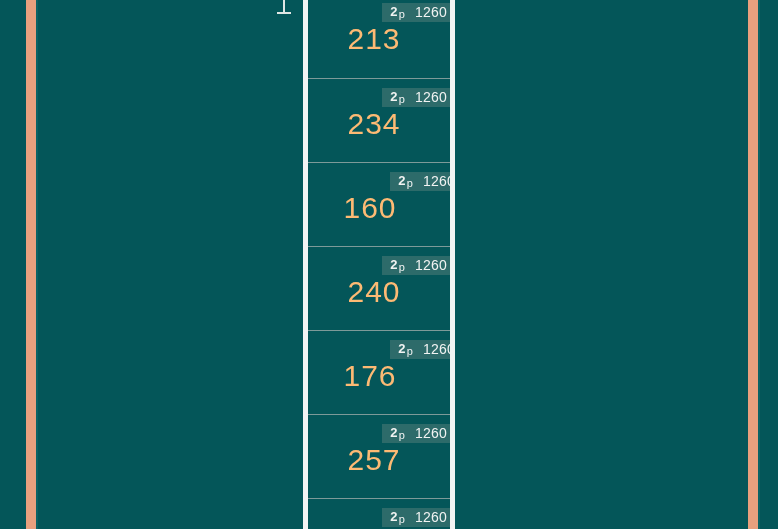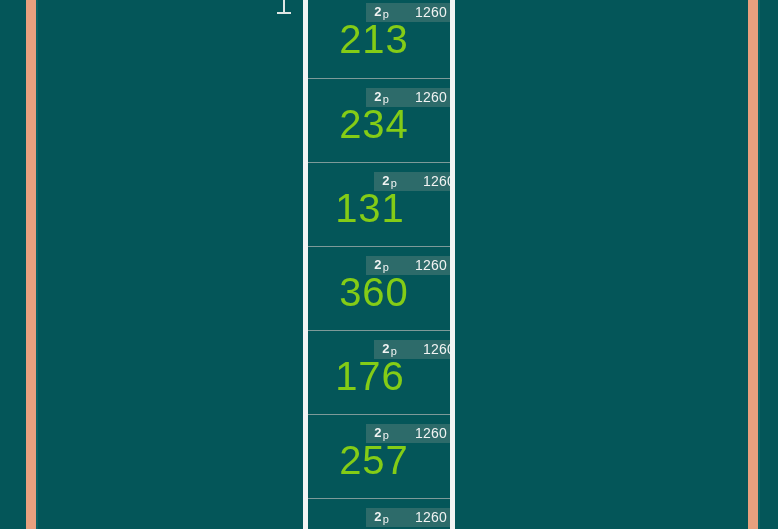--- a/index.html
+++ b/index.html
@@ -25,43 +25,43 @@
   .card{
     position:relative;
     height:84px;
     box-sizing:border-box;
     border-top:1px solid #7e9a99;
     background:#045659;
   }
   .card:first-child{border-top:none;}
   .card .badge{
     position:absolute;top:9px;right:-4px;
-    display:flex;align-items:center;gap:27px;
+    display:flex;align-items:center;gap:11px;
     background:#2d6b6a;
     padding:1px 7px 2px 8px;
     color:#f1f3f2;
     font-size:13px;
     line-height:15px;
     white-space:nowrap;
     letter-spacing:0.2px;
   }
   .card.wide .badge{right:-12px;}
   .badge-qty{font-weight:bold;font-size:13px;position:relative;}
   .badge-qty .unit{
     font-size:11px;font-weight:normal;
     position:relative;top:2px;left:1px;
   }
   .badge-price{font-size:14px;}
   .card .num{
     position:absolute;
     left:0;right:10px;
     top:28px;
     text-align:center;
-    color:#84cc16;
-    font-size:40px;
+    color:#fdba74;
+    font-size:30px;
     line-height:34px;
     letter-spacing:1px;
   }
   .card.wide .num{right:18px;}
 
   #caret{
     position:absolute;left:277px;top:-6px;
     width:14px;height:20px;
     pointer-events:none;
   }
@@ -89,28 +89,28 @@
         <span class="badge-qty">2<span class="unit">р</span></span>
         <span class="badge-price">1260</span>
       </div>
       <div class="num">234</div>
     </div>
     <div class="card wide">
       <div class="badge">
         <span class="badge-qty">2<span class="unit">р</span></span>
         <span class="badge-price">1260</span>
       </div>
-      <div class="num">131</div>
+      <div class="num">160</div>
     </div>
     <div class="card">
       <div class="badge">
         <span class="badge-qty">2<span class="unit">р</span></span>
         <span class="badge-price">1260</span>
       </div>
-      <div class="num">360</div>
+      <div class="num">240</div>
     </div>
     <div class="card wide">
       <div class="badge">
         <span class="badge-qty">2<span class="unit">р</span></span>
         <span class="badge-price">1260</span>
       </div>
       <div class="num">176</div>
     </div>
     <div class="card">
       <div class="badge">

